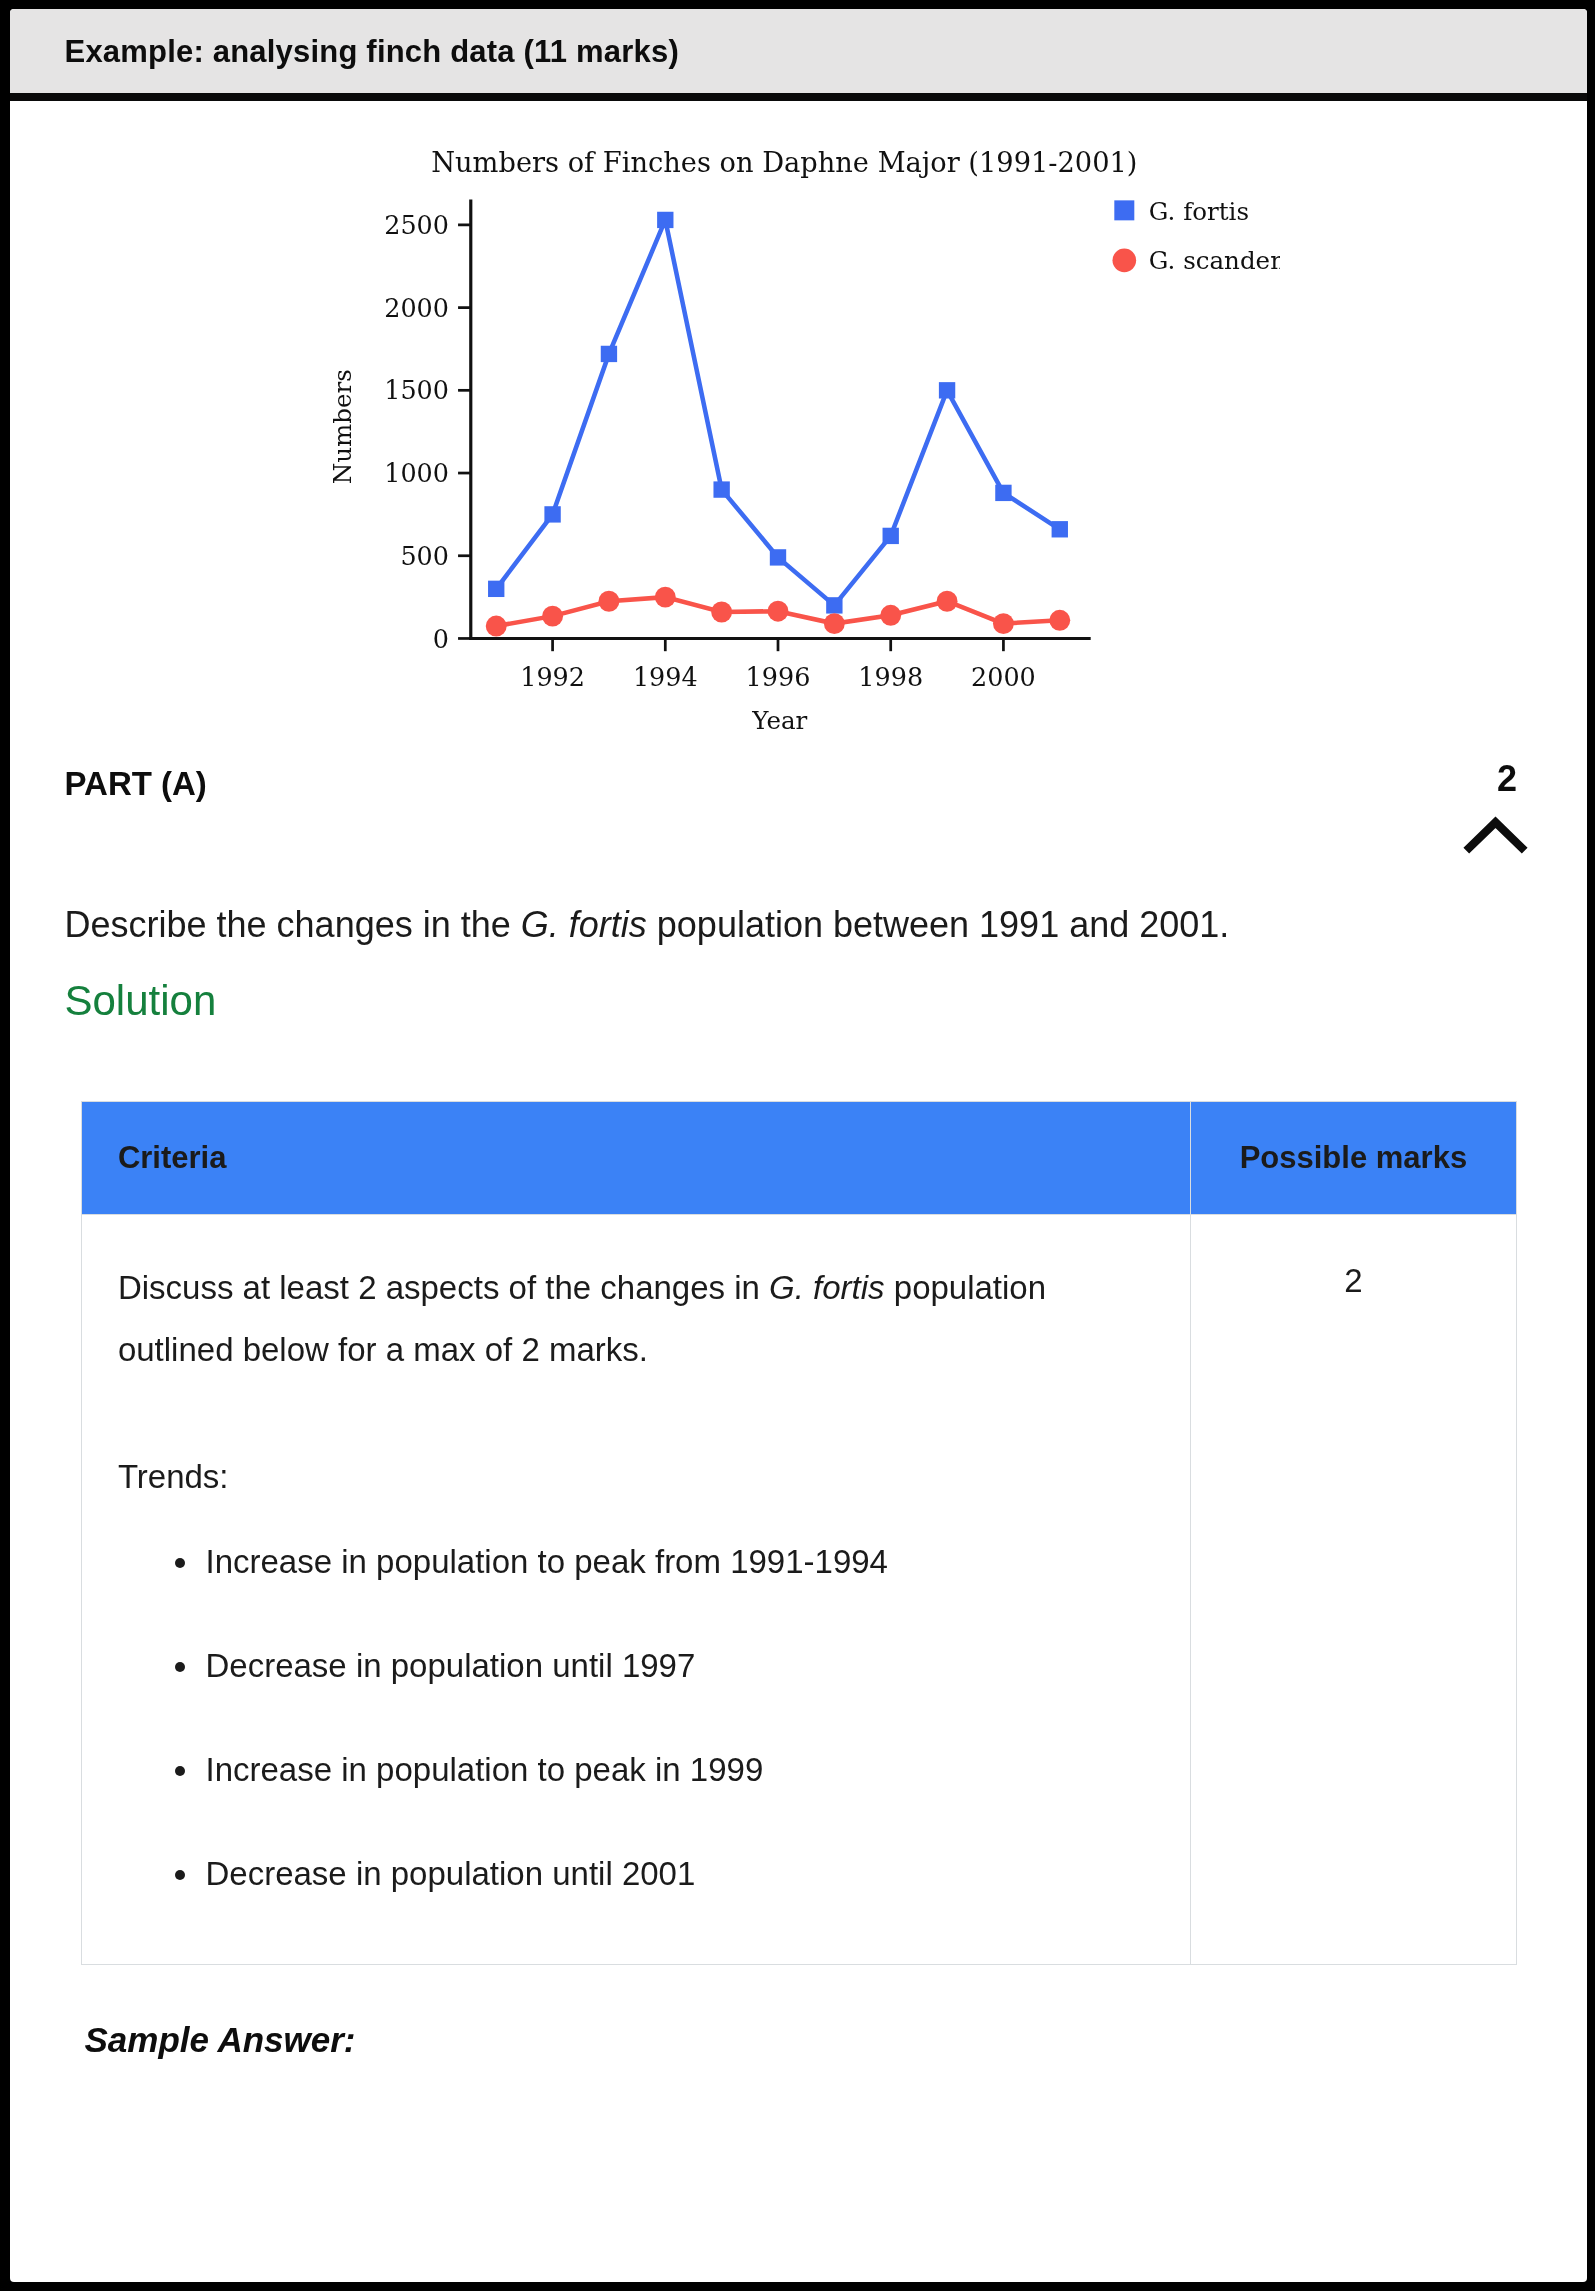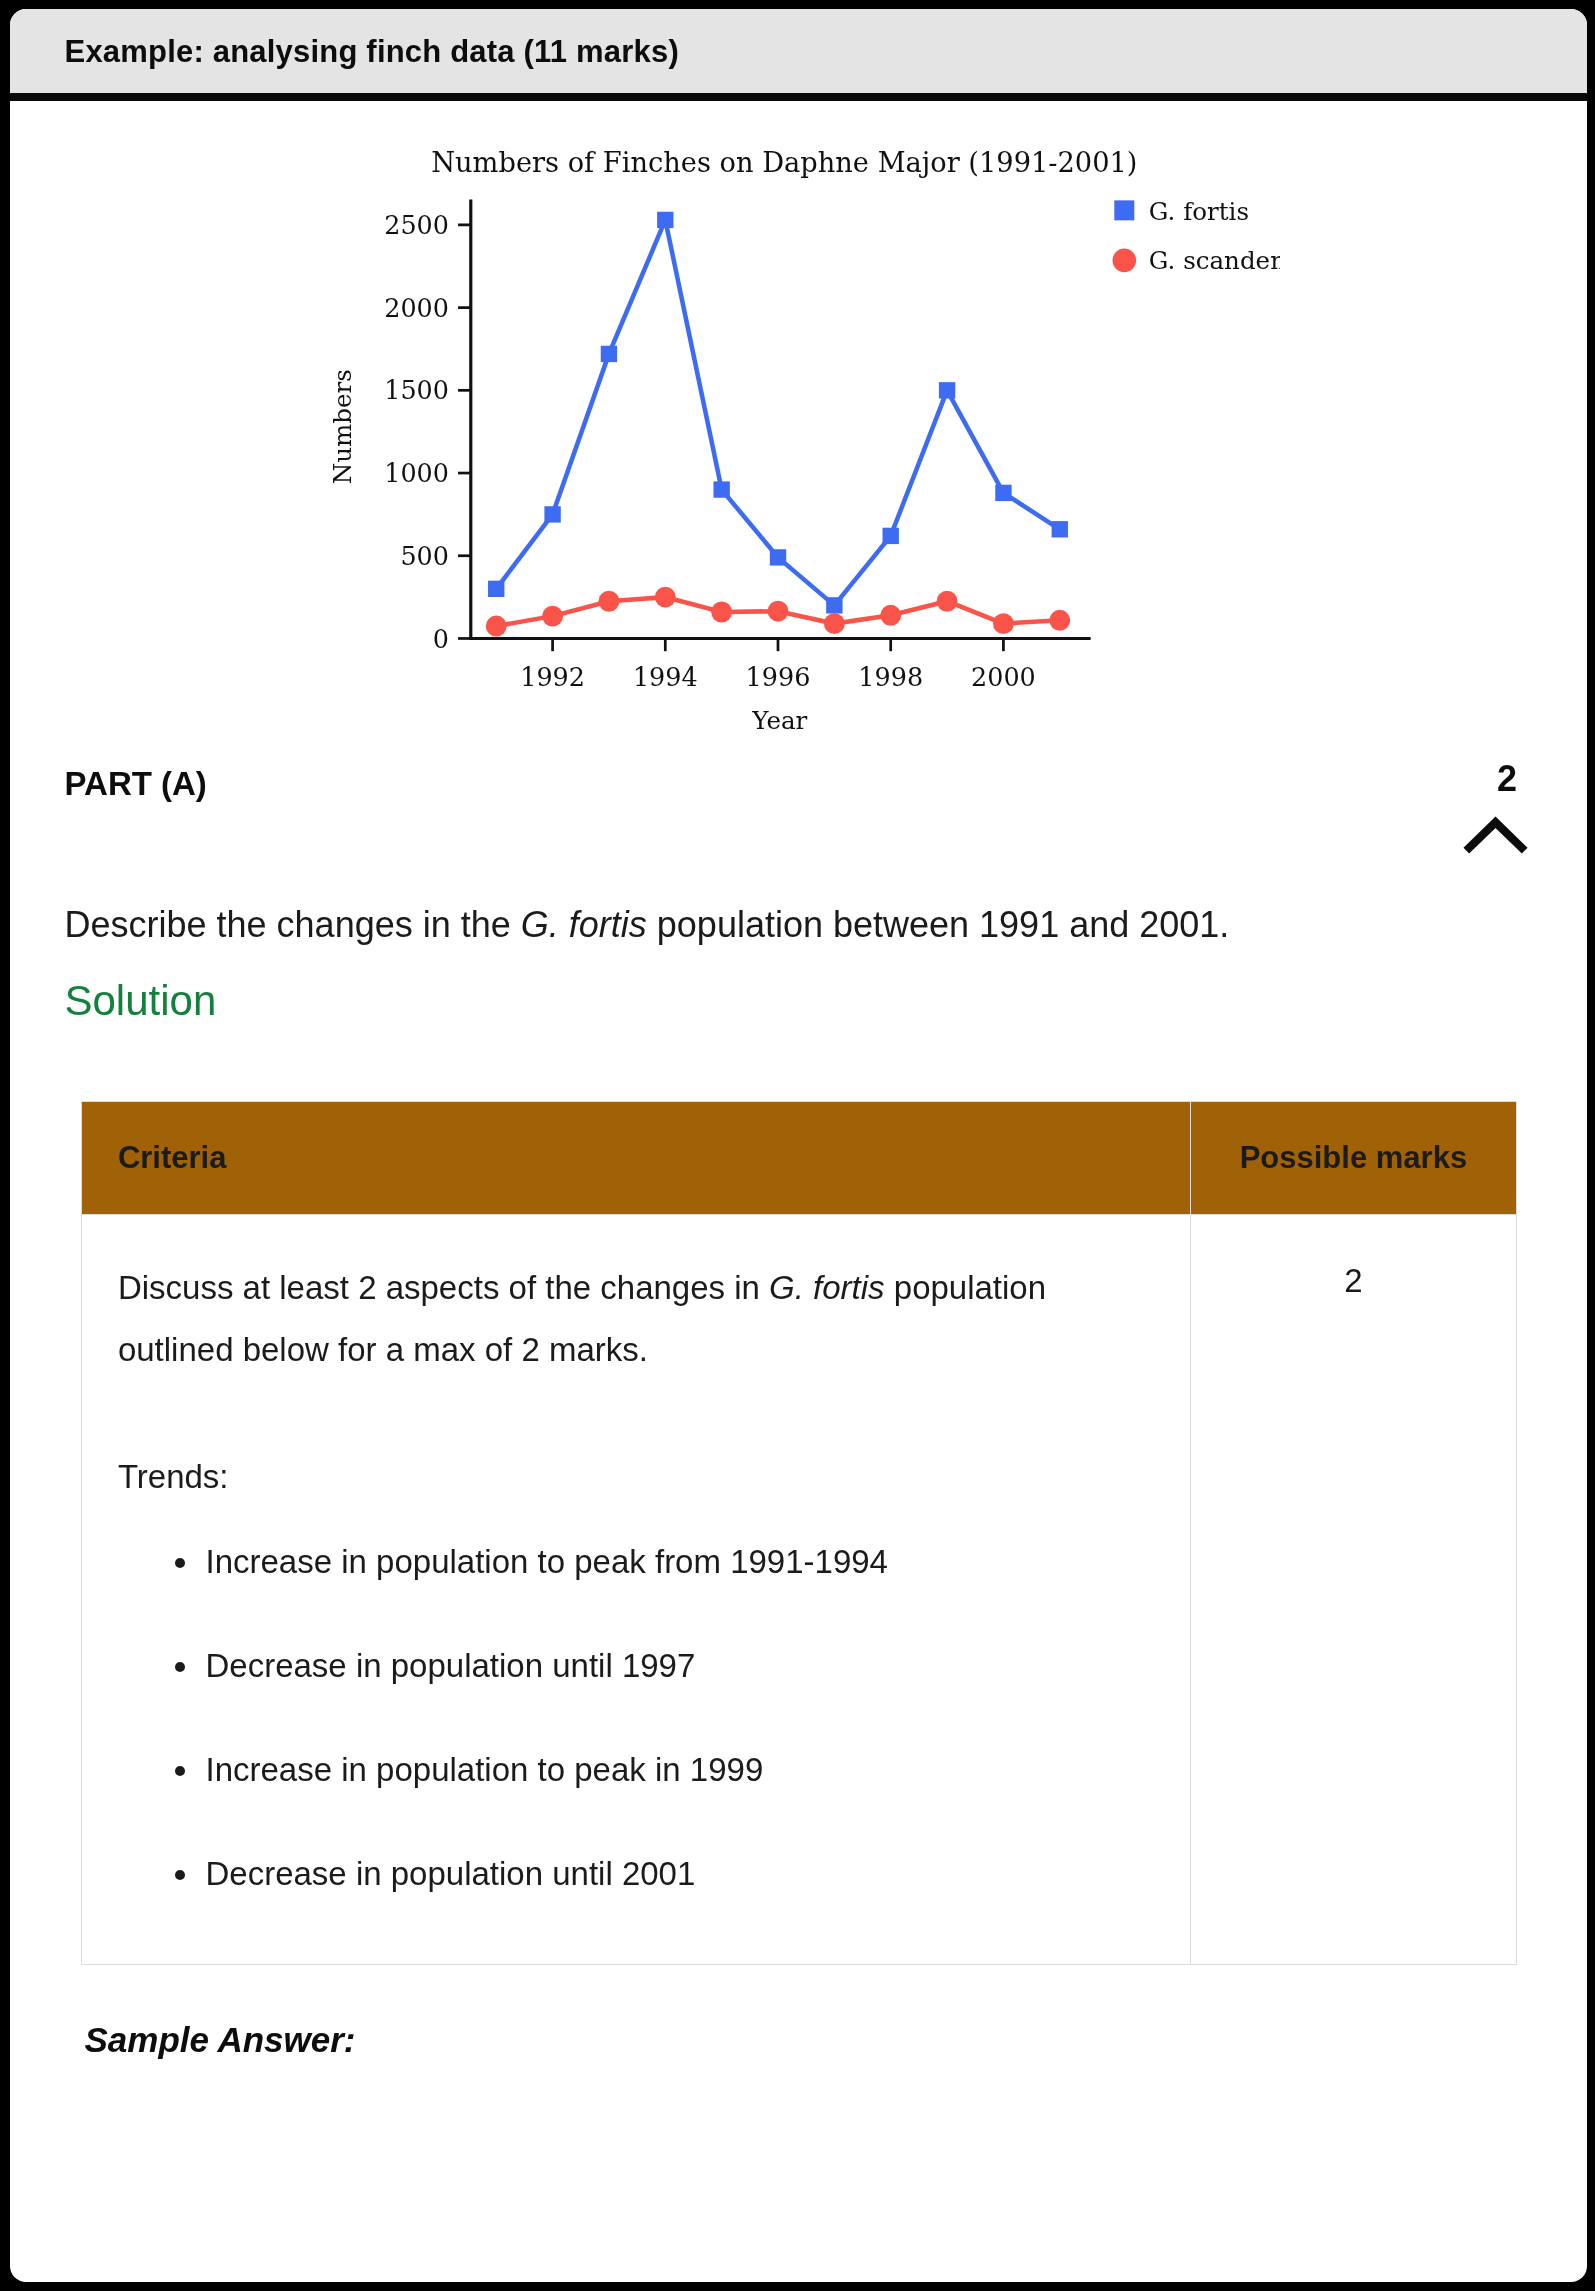--- a/index.html
+++ b/index.html
@@ -7,21 +7,21 @@
     width:1596px;height:2291px;
     background:#000;
     font-family:"Liberation Sans","DejaVu Sans",sans-serif;
     color:#141414;
     -webkit-font-smoothing:antialiased;
   }
   .card{
     width:1577px;height:2273px;
     margin:9px auto;
     background:#fff;
-    border-radius:16px;
+    border-radius:4px;
     overflow:hidden;
     box-sizing:border-box;
   }
   .example-header{
     background:#e5e4e4;
     border-bottom:8.2px solid #0a0a0a;
     padding:24.5px 55px 23px 55px;
   }
   .example-header .title{
     font-size:31px;
@@ -70,21 +70,21 @@
   
   table.solution-table{
     border-collapse:collapse;
     width:1436px;
     margin:76px 0 0 16.4px;
   }
   .solution-table th,.solution-table td{
     border:0.9px solid #d9dde0;
   }
   .solution-table thead th{
-    background:#a16207;
+    background:#3b82f6;
     font-size:31px;font-weight:bold;color:#1b1b1b;
     padding:38px 36px;
     text-align:left;
   }
   .solution-table thead th.marks-col{
     width:307px;text-align:center;padding-left:9px;padding-right:9px;
   }
   .solution-table td.criteria-cell{
     vertical-align:top;
     padding:42px 36px 58px 36px;

